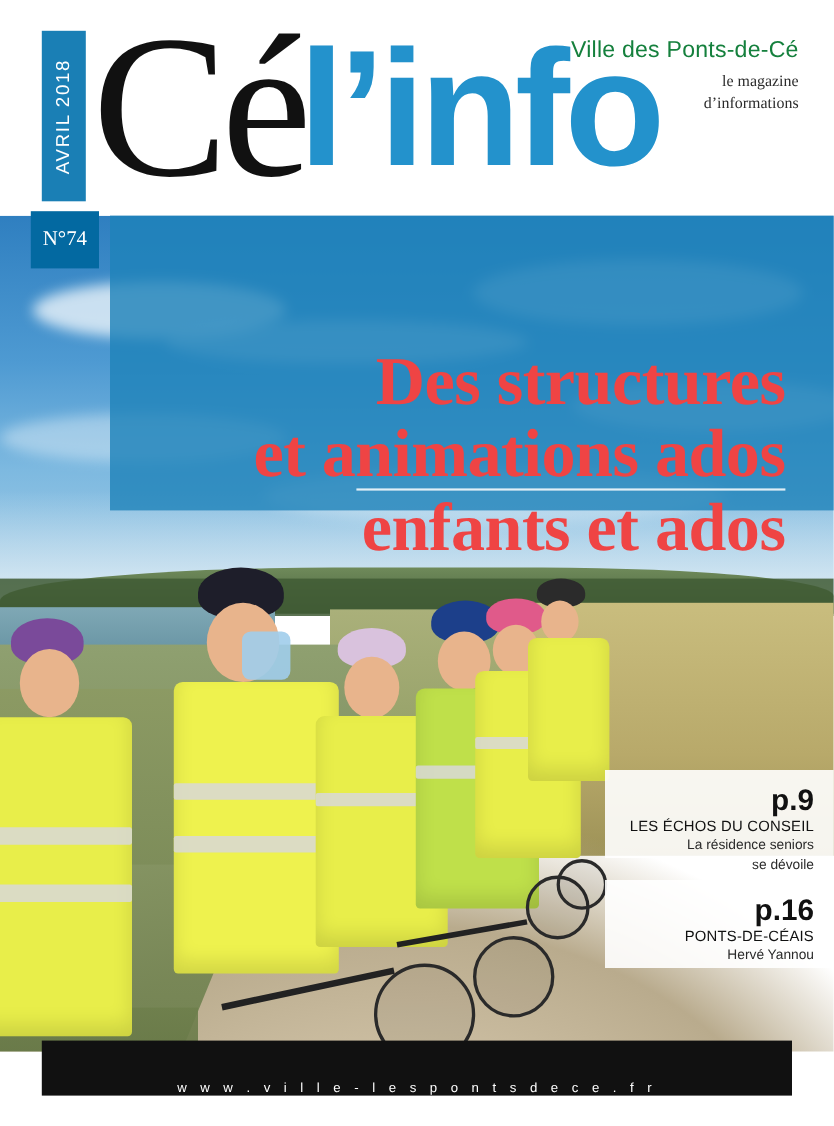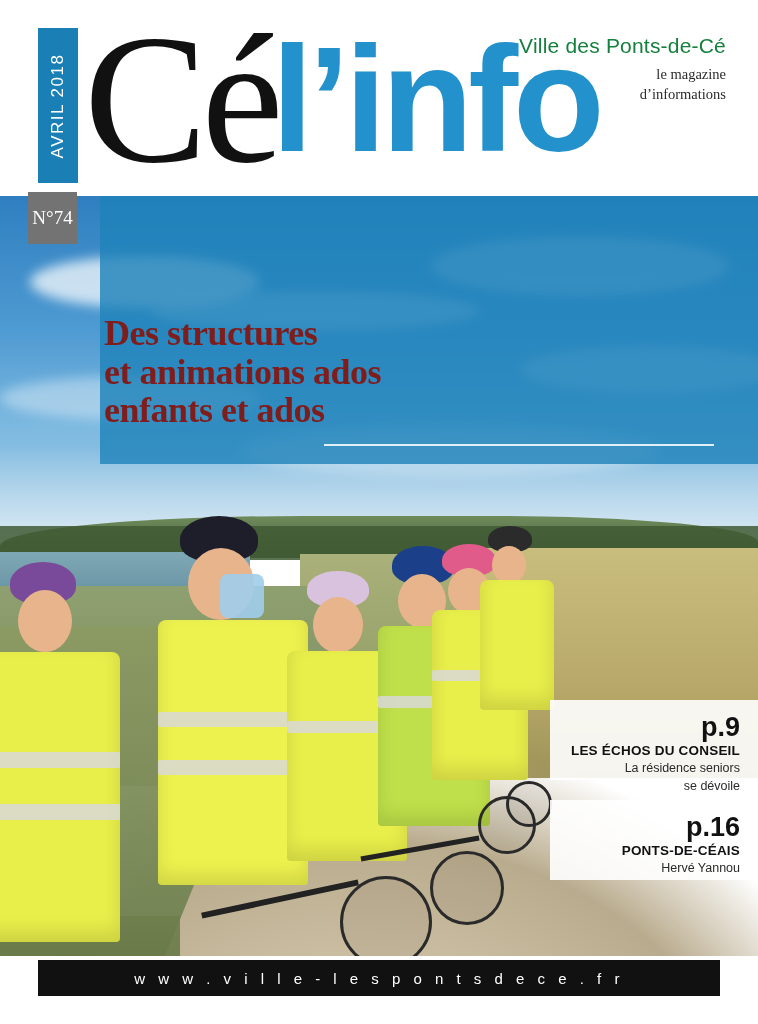--- a/index.html
+++ b/index.html
@@ -213,40 +213,41 @@
     font-size: 35px;
     font-weight: bold;
     color: #ffffff;
     font-family: "Liberation Serif", serif;
     letter-spacing: 0.3px;
   }
   .ga-title {
     position: absolute;
     right: 44px; top: 118px;
     width: 610px;
-    color: #7f1d1d;
+    text-align: right;
+    color: #ef4444;
     font-family: "Liberation Serif", serif;
     font-weight: bold;
-    font-size: 36px;
+    font-size: 62px;
     line-height: 1.07;
     letter-spacing: -0.5px;
   }
   .ga-rule {
     position: absolute;
     right: 44px; bottom: 18px;
     width: 390px; height: 2px;
     background: rgba(255,255,255,0.85);
   }
 
   
   .issue {
     position: absolute;
     left: 28px; top: 192px;
-    width: 49px; height: 52px;
-    background: #737373;
+    width: 62px; height: 52px;
+    background: #0369a1;
     color: #ffffff;
     display: flex;
     align-items: center;
     justify-content: center;
     font-size: 19px;
     font-family: "Liberation Serif", serif;
   }
 
   
   .teaser {
@@ -261,45 +262,45 @@
   .teaser-2 { top: 800px; height: 80px; }
   .teaser .page-num {
     font-size: 27px;
     font-weight: bold;
     color: #111111;
     line-height: 1;
     font-family: "Liberation Sans", sans-serif;
   }
   .teaser .rubric {
     font-size: 13.5px;
-    font-weight: bold;
+    font-weight: normal;
     color: #111111;
     letter-spacing: 0.2px;
     margin-top: 2px;
     font-family: "Liberation Sans", sans-serif;
   }
   .teaser .detail {
     font-size: 12.5px;
     color: #2a2a2a;
     line-height: 1.3;
     margin-top: 2px;
     font-family: Liberation Sans, sans-serif;
   }
 
   
   .footer {
     position: absolute;
     left: 38px; bottom: 28px;
-    width: 682px; height: 36px;
+    width: 682px; height: 50px;
     background: #111111;
     color: #ffffff;
     display: flex;
-    align-items: center;
+    align-items: flex-end;
     justify-content: center;
-    font-size: 15px;
+    font-size: 12px;
     letter-spacing: 4.5px;
     font-family: "Liberation Sans", sans-serif;
   }
 </style>
 </head>
 <body>
 
 <div class="page">
 
   <div class="photo">

